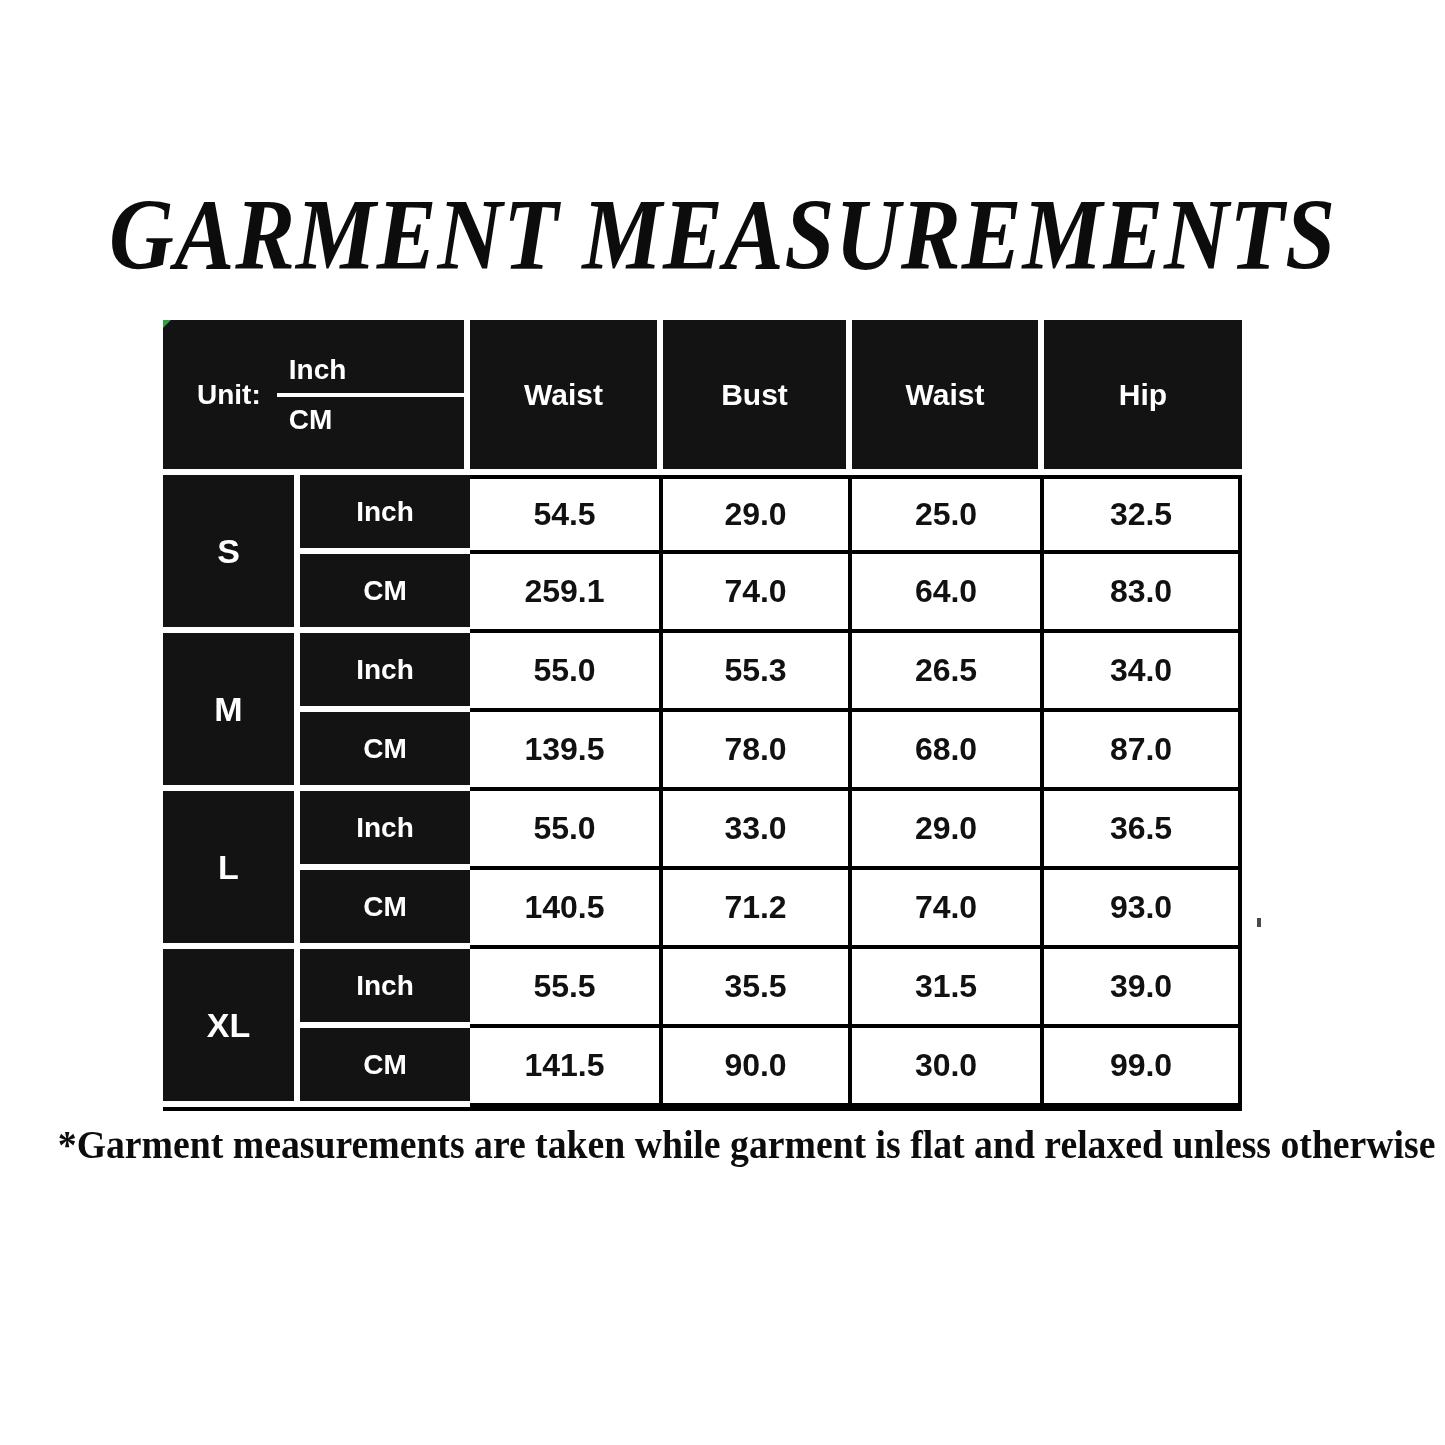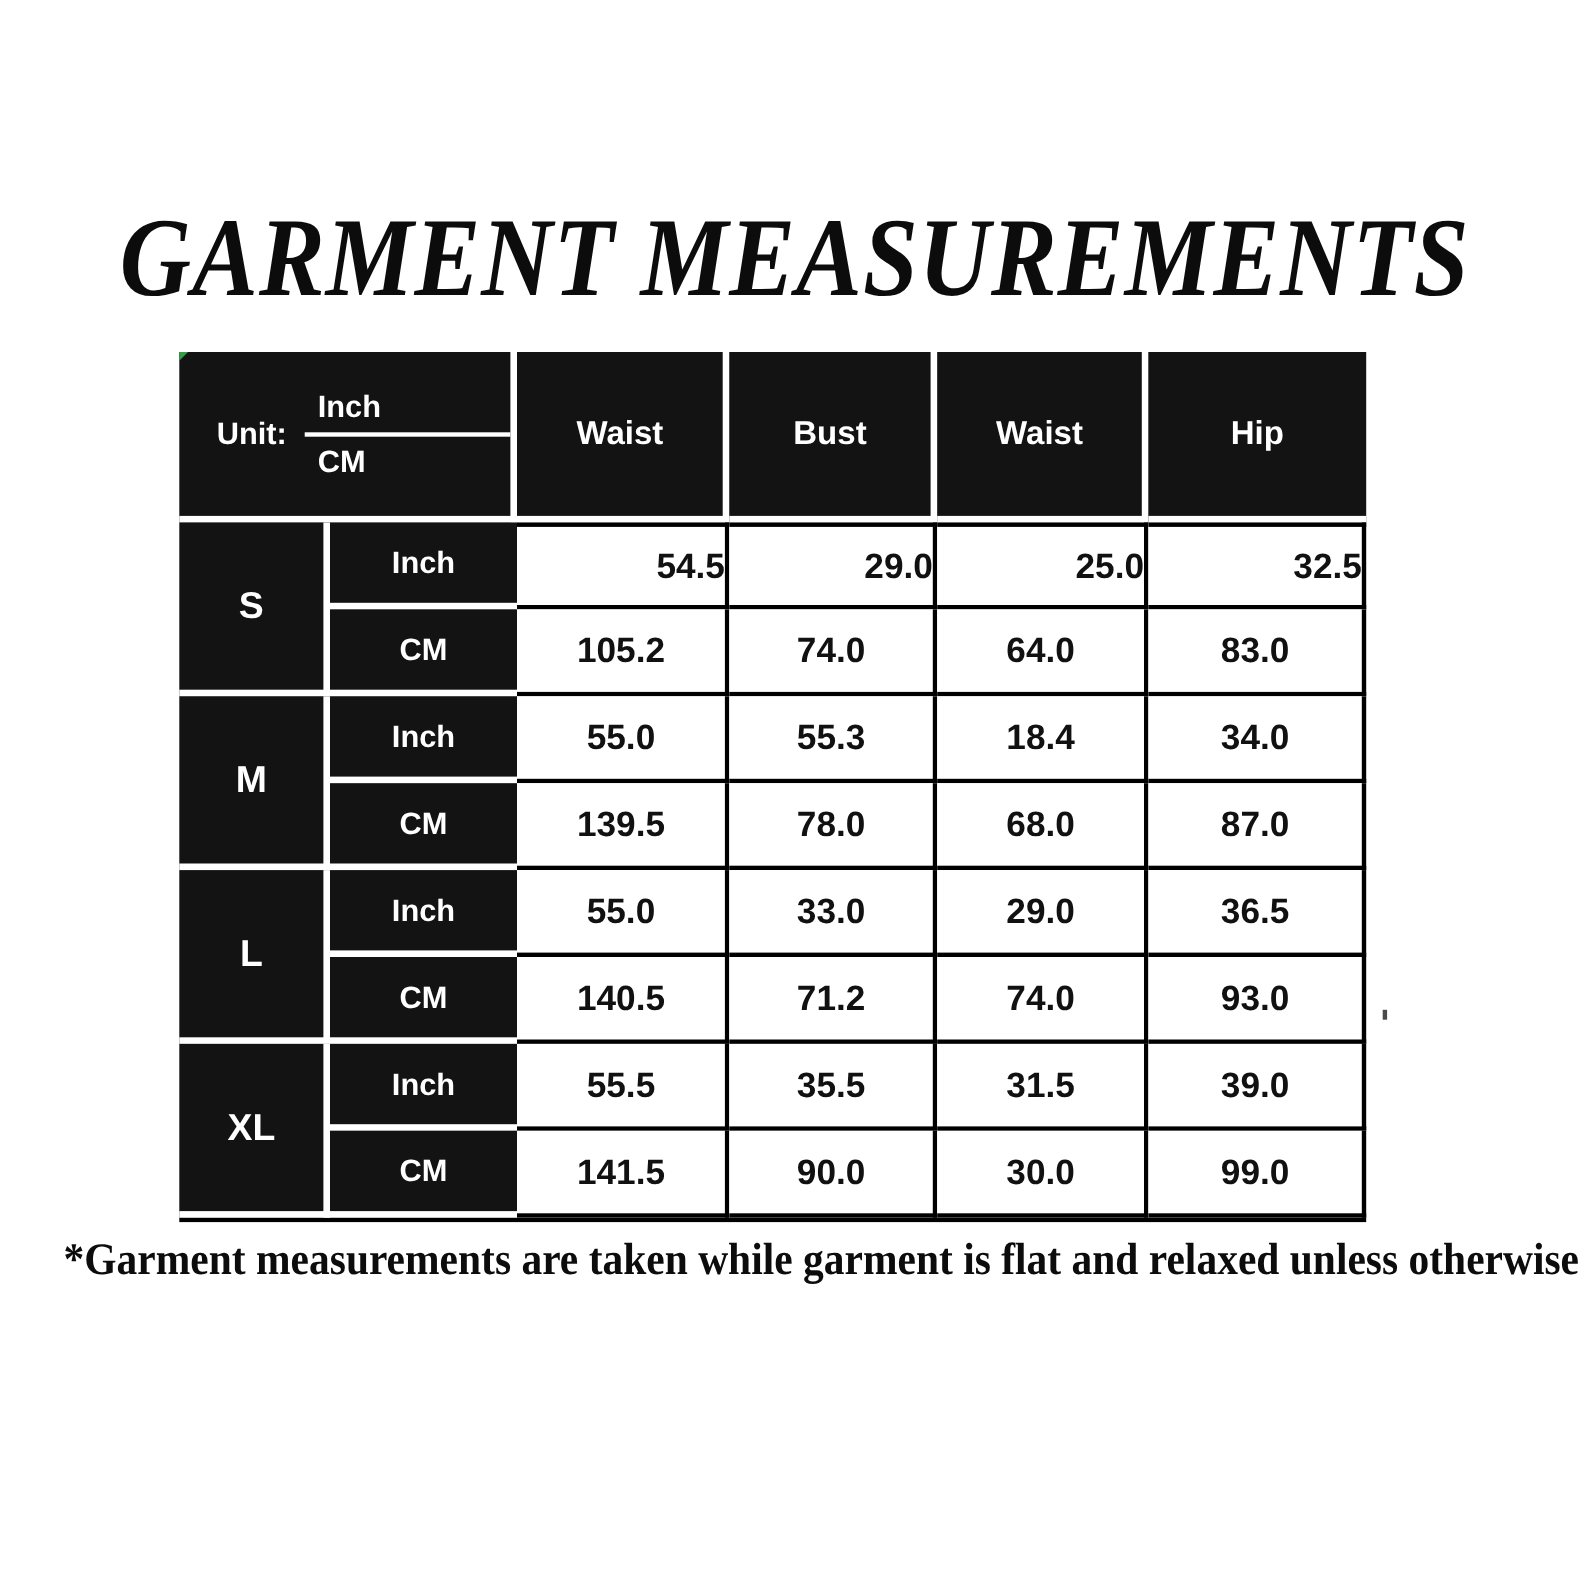--- a/index.html
+++ b/index.html
@@ -39,21 +39,21 @@
   }
   td.ulabel{
     border-bottom:6px solid #ffffff;
     font-size:28px;font-weight:bold;height:79px;
   }
   td.data{
     background:#ffffff;color:#111111;
     font-size:32px;font-weight:bold;height:79px;
     border-right:4px solid #000;border-bottom:4px solid #000;
   }
-  tr.first-data td.data{border-top:4px solid #000;text-align:right;}
+  tr.first-data td.data{border-top:4px solid #000;}
   
   .unitflex{
     display:flex;align-items:center;justify-content:flex-start;
     padding-left:34px;height:100%;
   }
   .unit-word{font-size:28px;font-weight:bold;}
   .frac{flex:1;display:flex;flex-direction:column;margin-left:16px;}
   .fr-top{
     display:block;text-align:left;padding:2px 0 7px 12px;
     font-size:28px;font-weight:bold;
@@ -115,32 +115,32 @@
       <tr class="first-data">
         <td class="dark size-cell" rowspan="2">S</td>
         <td class="dark ulabel">Inch</td>
         <td class="data">54.5</td>
         <td class="data">29.0</td>
         <td class="data">25.0</td>
         <td class="data">32.5</td>
       </tr>
       <tr>
         <td class="dark ulabel">CM</td>
-        <td class="data">105.2</td>
+        <td class="data">259.1</td>
         <td class="data">74.0</td>
         <td class="data">64.0</td>
         <td class="data">83.0</td>
       </tr>
 
       <tr>
         <td class="dark size-cell" rowspan="2">M</td>
         <td class="dark ulabel">Inch</td>
         <td class="data">55.0</td>
         <td class="data">55.3</td>
-        <td class="data">18.4</td>
+        <td class="data">26.5</td>
         <td class="data">34.0</td>
       </tr>
       <tr>
         <td class="dark ulabel">CM</td>
         <td class="data">139.5</td>
         <td class="data">78.0</td>
         <td class="data">68.0</td>
         <td class="data">87.0</td>
       </tr>
 

